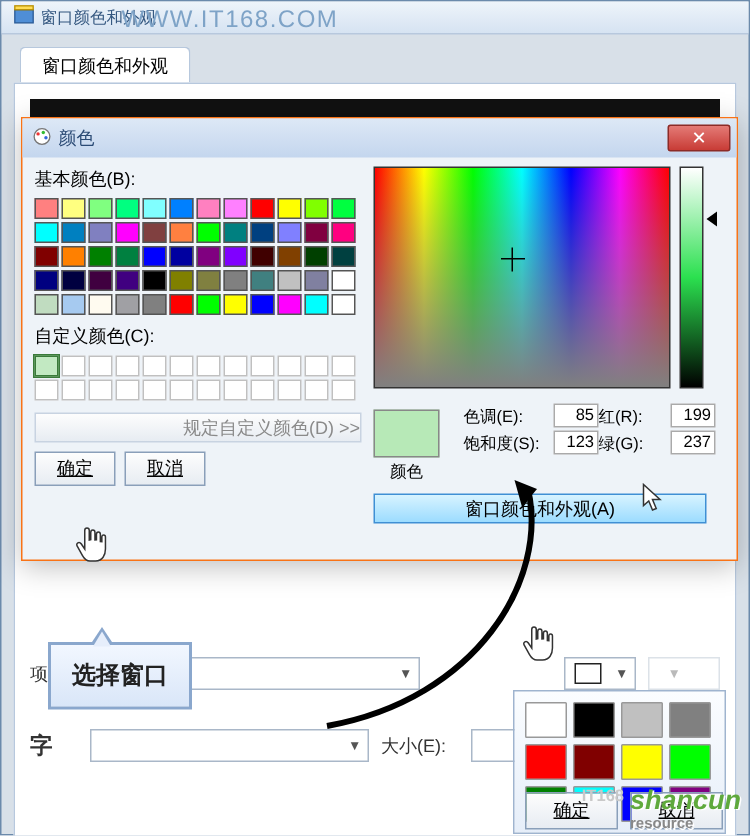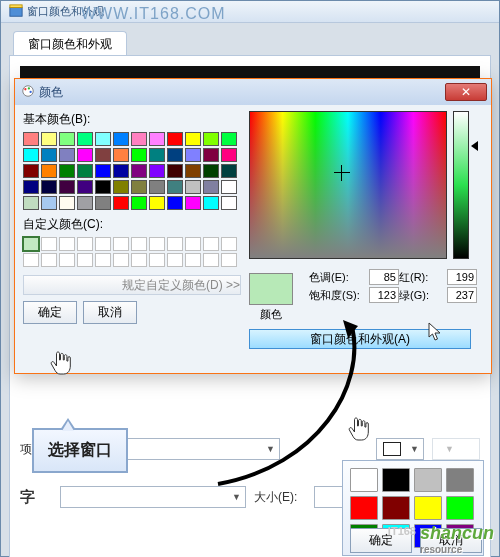--- a/index.html
+++ b/index.html
@@ -17,21 +17,21 @@
   .bottom-controls { position: absolute; top: 382px; left: 10px; right: 10px; }
   .row { display: flex; align-items: center; gap: 8px; margin-bottom: 14px; }
   .label { font-size: 12px; color: #333; min-width: 52px; }
   .select { background: #fff; border: 1px solid #a9b7c8; height: 22px; display: inline-flex; align-items: center; justify-content: space-between; padding: 0 4px 0 6px; font-size: 12px; }
   .select .chev { font-size: 9px; color: #555; margin-left: 6px; }
   .color-swatch-sel { width: 18px; height: 14px; background: #fff; border: 1px solid #222; }
   .mini-swatch-panel { position: absolute; top: 404px; right: 6px; width: 142px; background: linear-gradient(#fbfdff,#e6eef9); border: 1px solid #9fb4cf; padding: 7px; }
   .mini-grid { display: grid; grid-template-columns: repeat(4, 28px); grid-auto-rows: 24px; gap: 4px; }
   .mini-cell { border: 1px solid #999; border-radius: 1px; }
   .bottom-buttons { position: absolute; bottom: 6px; right: 8px; display: flex; gap: 8px; }
-  .btn { background: linear-gradient(#fdfdfd,#e7ecf2); border: 1px solid #8a9fb9; padding: 3px 18px; font-size: 12px; }
+  .btn { background: linear-gradient(#fdfdfd,#e7ecf2); border: 1px solid #8a9fb9; padding: 3px 18px; font-size: 12px; text-decoration: underline; }
 
   
   .color-dialog { position: absolute; top: 78px; left: 14px; width: 478px; height: 296px; border: 1px solid #f97316; background: #eef3f8; box-shadow: 0 4px 18px rgba(0,0,0,.25); }
   .dlg-titlebar { height: 26px; background: linear-gradient(#dde8f6,#c4d6ee); display: flex; align-items: center; justify-content: space-between; padding: 0 4px 0 6px; }
   .dlg-title-wrap { display: flex; align-items: center; gap: 4px; font-size: 12px; color: #2b4b75; }
   .dlg-icon { width: 14px; height: 14px; display: inline-block; }
   .close-btn { width: 42px; height: 18px; background: linear-gradient(#e47a76,#c83c36); border: 1px solid #8c2b27; border-radius: 2px; color: #fff; display: flex; align-items: center; justify-content: center; font-size: 12px; }
   .dlg-body { padding: 6px 8px; position: relative; height: calc(100% - 26px); }
   .section-label { font-size: 12px; margin-bottom: 4px; }
 

